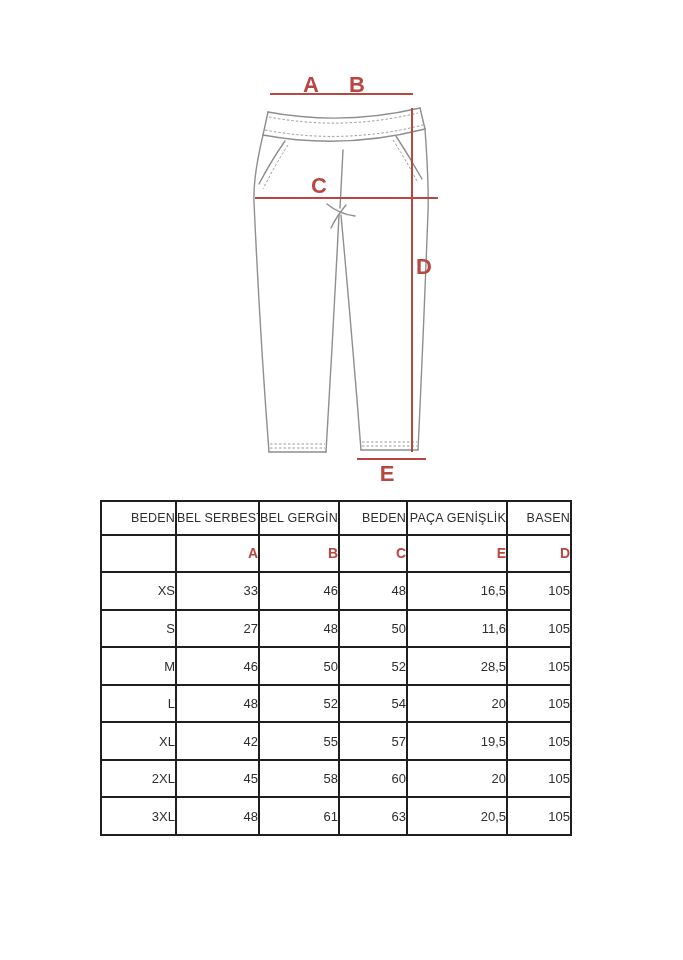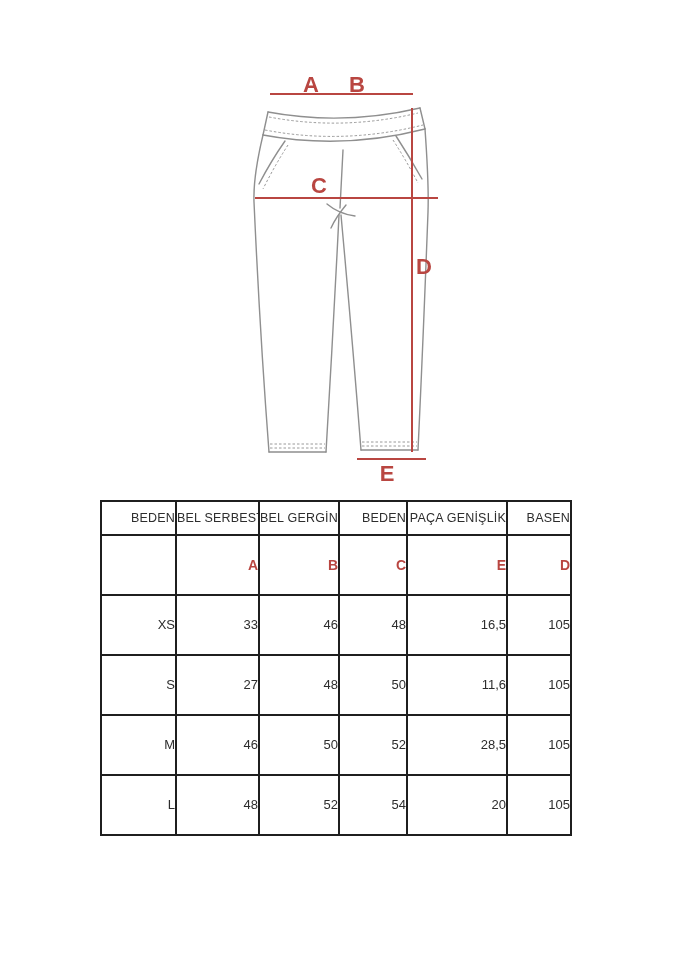--- a/index.html
+++ b/index.html
@@ -155,17 +155,41 @@
             <td>105</td>
           </tr>
           <tr>
             <td>L</td>
             <td>48</td>
             <td>52</td>
             <td>54</td>
             <td>20</td>
             <td>105</td>
           </tr>
+          <tr>
+            <td>XL</td>
+            <td>42</td>
+            <td>55</td>
+            <td>57</td>
+            <td>19,5</td>
+            <td>105</td>
+          </tr>
+          <tr>
+            <td>2XL</td>
+            <td>45</td>
+            <td>58</td>
+            <td>60</td>
+            <td>20</td>
+            <td>105</td>
+          </tr>
+          <tr>
+            <td>3XL</td>
+            <td>48</td>
+            <td>61</td>
+            <td>63</td>
+            <td>20,5</td>
+            <td>105</td>
+          </tr>
         </tbody>
     </table>
   </div>
 
 </div>
 
 </body></html>

